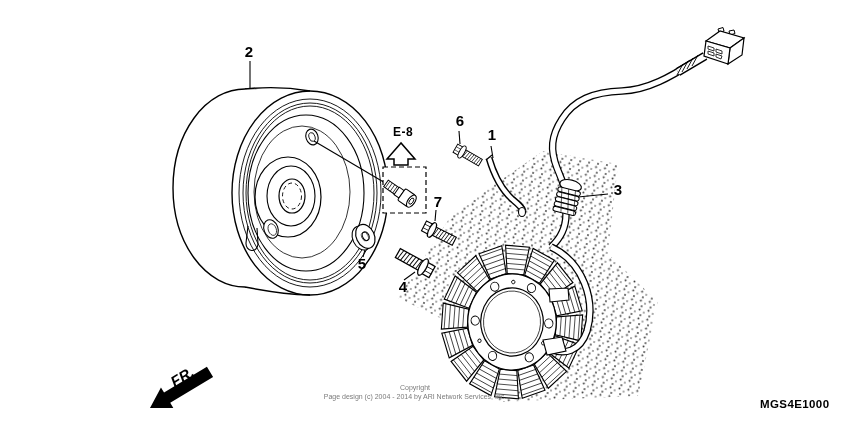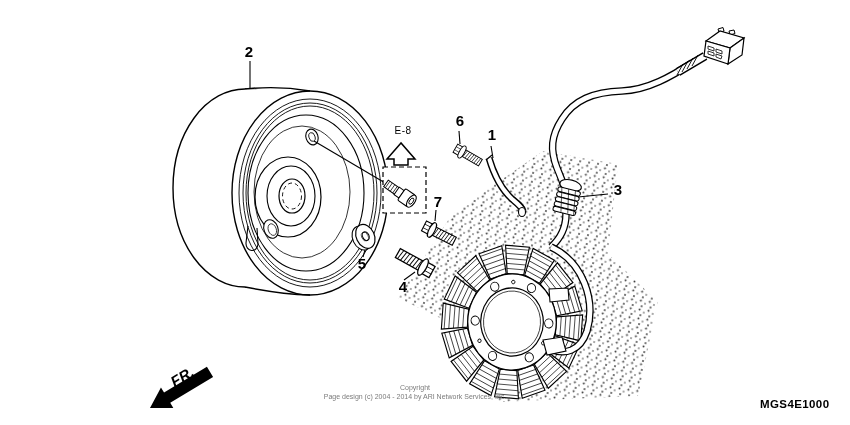--- a/index.html
+++ b/index.html
@@ -1,21 +1,21 @@
 <!DOCTYPE html>
 <html><head>
 <meta charset="utf-8">
 <style>
   html,body{margin:0;padding:0;background:#fff;}
   .stage{position:relative;width:850px;height:425px;background:#fff;overflow:hidden;
          font-family:"Liberation Sans",sans-serif;color:#000;}
   .stage svg{position:absolute;left:0;top:0;}
   .callout{position:absolute;transform:translate(-50%,0);font-weight:bold;font-size:15px;
            line-height:1;cursor:pointer;}
-  .eref{position:absolute;transform:translate(-50%,0);font-weight:normal;font-size:10px;
+  .eref{position:absolute;transform:translate(-50%,0);font-weight:bold;font-size:12px;
         letter-spacing:.5px;line-height:1;}
   .fr-label{position:absolute;font-weight:bold;font-style:italic;font-size:15px;line-height:1;
             transform:rotate(-31deg);}
   .part-code{position:absolute;font-weight:bold;font-size:11.5px;letter-spacing:.4px;line-height:1;}
   .footer{position:absolute;left:320px;top:384px;width:190px;text-align:center;
           font-size:7px;line-height:1.25;}
 </style>
 </head>
 <body>
 

